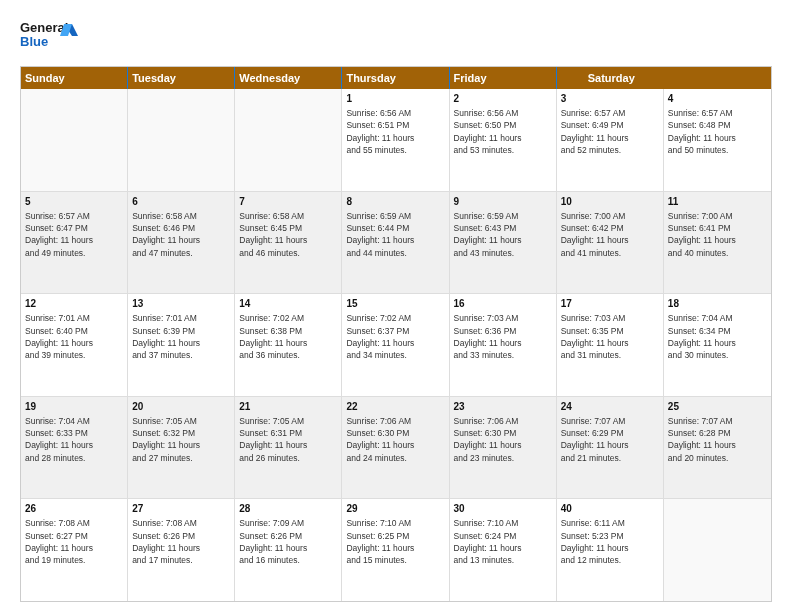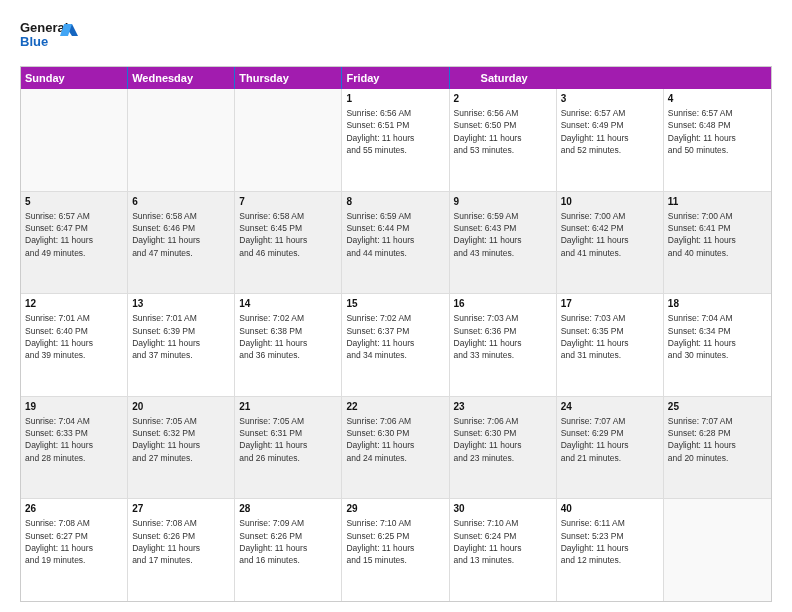--- a/index.html
+++ b/index.html
@@ -36,21 +36,21 @@
       font-weight: normal;
       color: #1a1a1a;
     }
     .location {
       font-size: 13px;
       color: #555;
     }
     .cal-header {
       display: grid;
       grid-template-columns: repeat(7, 1fr);
-      background: #a21caf;
+      background: #a16207;
     }
     .cal-header-cell {
       color: #fff;
       font-size: 11px;
       font-weight: bold;
       padding: 5px 4px;
       text-align: left;
       border-right: 1px solid #1976d2;
     }
     .cal-header-cell:last-child { border-right: none; margin-left: 27px; }
@@ -113,20 +113,21 @@
     </div>
     <div class="title-block">
       <div class="month-title"></div>
       <div class="location"></div>
     </div>
   </div>
 
   <div class="outer-border">
     <div class="cal-header" id="cal-header">
         <div class="cal-header-cell">Sunday</div>
+        <div class="cal-header-cell">Tuesday</div>
         <div class="cal-header-cell">Wednesday</div>
         <div class="cal-header-cell">Thursday</div>
         <div class="cal-header-cell">Friday</div>
         <div class="cal-header-cell">Saturday</div>
       </div>
     <div class="cal-body" id="cal-body">
         <div class="cal-row">
           <div class="cal-cell empty"></div>
           <div class="cal-cell empty"></div>
           <div class="cal-cell empty"></div>

